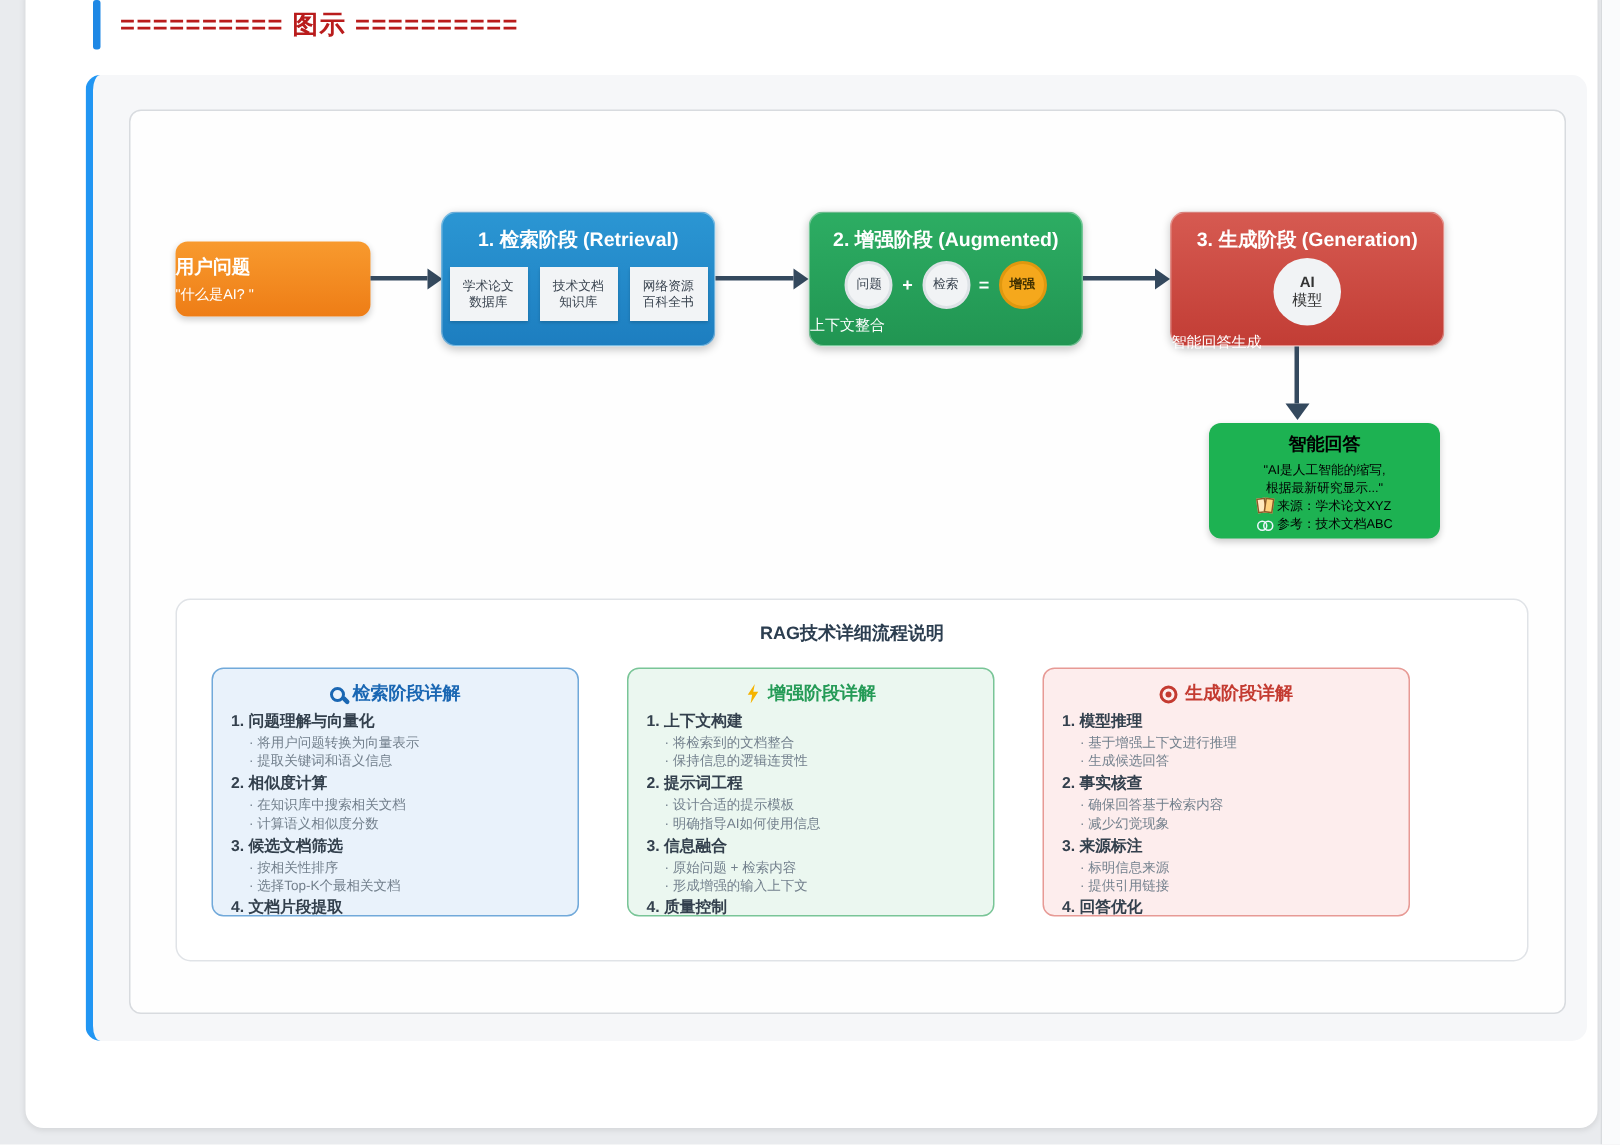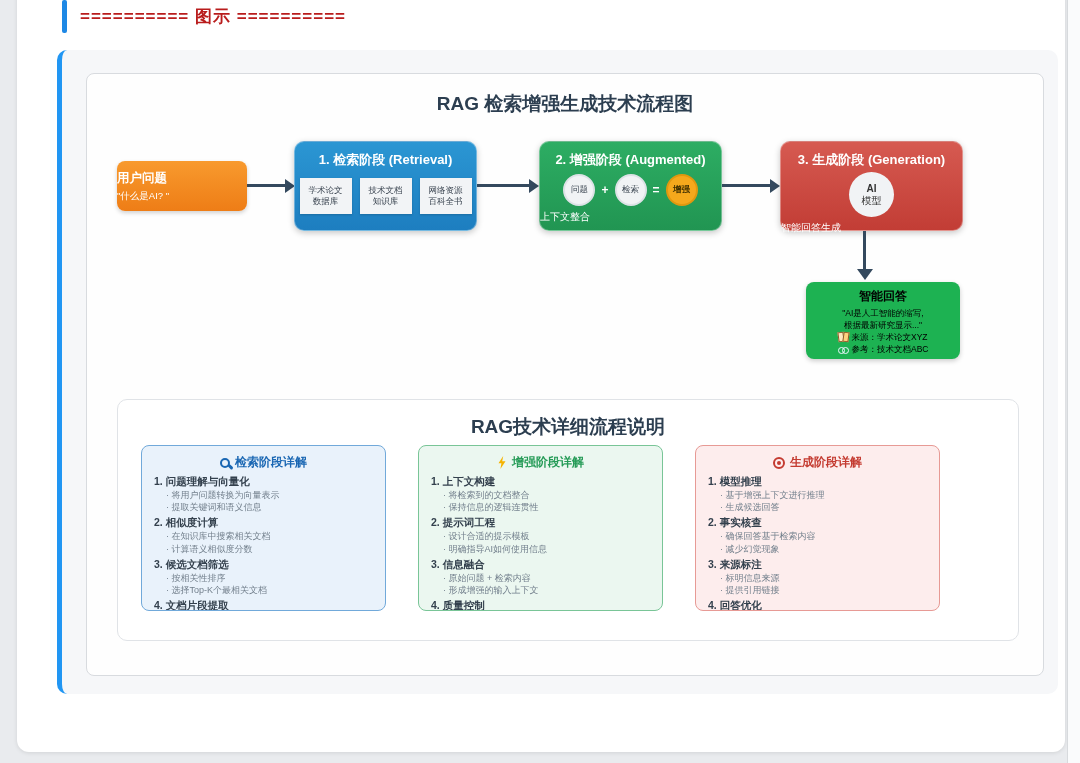--- a/index.html
+++ b/index.html
@@ -105,21 +105,21 @@
   }
   .answer-title { font-size:12px; font-weight:bold; margin-bottom:3px; }
   .answer-line { font-size:8.5px; line-height:1.4; }
   .ans-meta { font-size:8.5px; line-height:1.4; display:flex; align-items:center; justify-content:center; gap:3px; }
 
   
   .details {
     position:absolute; left:30px; top:325px; width:902px; height:242px;
     background:#ffffff; border:1px solid #e0e3e7; border-radius:10px;
   }
-  .details-title { text-align:center; font-size:19px; font-weight:bold; color:#2c3e50; margin-top:14px; }
+  .details-title { text-align:center; font-size:12px; font-weight:bold; color:#2c3e50; margin-top:14px; }
   .columns { position:absolute; left:23px; top:45px; display:flex; gap:32px; }
   .col { width:245px; height:166px; border-radius:8px; padding:8px 12px 0 12px; overflow:hidden; }
   .col.blue  { background:#e9f2fb; border:1px solid #71a9da; }
   .col.green { background:#ebf7f0; border:1px solid #79c597; }
   .col.red   { background:#fdeded; border:1px solid #e79a95; }
   .col-title { display:flex; align-items:center; justify-content:center; gap:5px; font-weight:bold; font-size:12px; margin-bottom:4px; }
   .col.blue  .col-title { color:#1a67b3; }
   .col.green .col-title { color:#259b57; }
   .col.red   .col-title { color:#c43b31; }
   .item-heading { font-size:10.5px; font-weight:bold; color:#33404d; margin-top:3px; line-height:1.3; }
@@ -153,21 +153,20 @@
 <div class="outer-card">
 
   <div class="section-header">
     <div class="accent-bar"></div>
     <div class="section-title">========== 图示 ==========</div>
   </div>
 
   <div class="diagram-card">
     <div class="diagram-panel">
 
-      <div class="diagram-title">RAG 检索增强生成技术流程图</div>
 
       <div class="node-user">
         <div class="t">用户问题</div>
         <div class="s">"什么是AI? "</div>
       </div>
 
       <div class="h-arrow a1"></div>
 
       <div class="stage retrieval">
         <div class="stage-title">1. 检索阶段 (Retrieval)</div>

